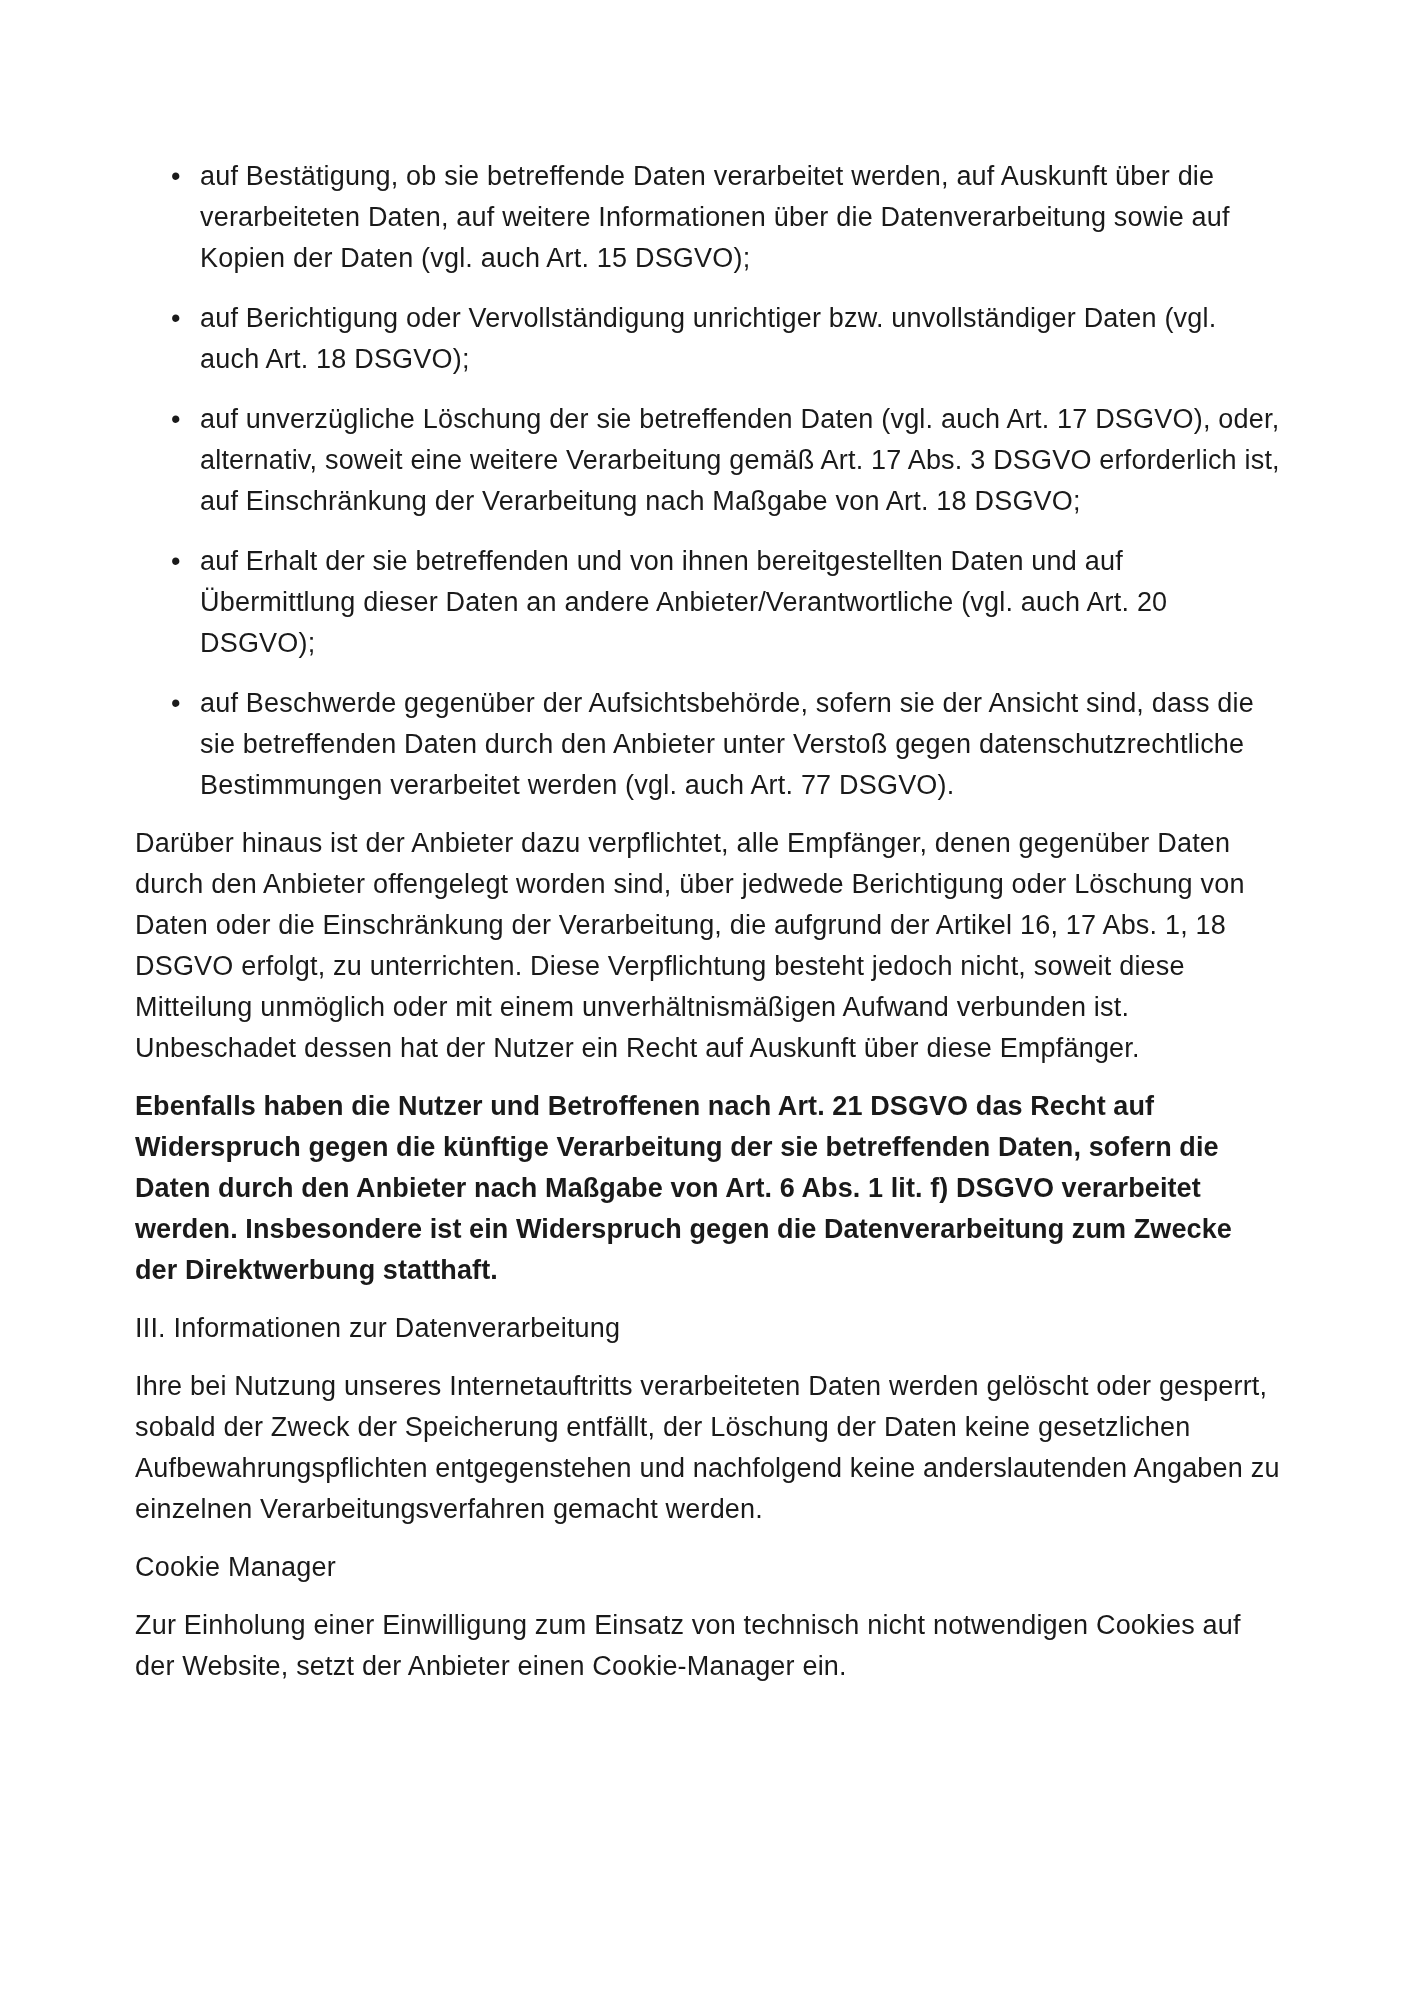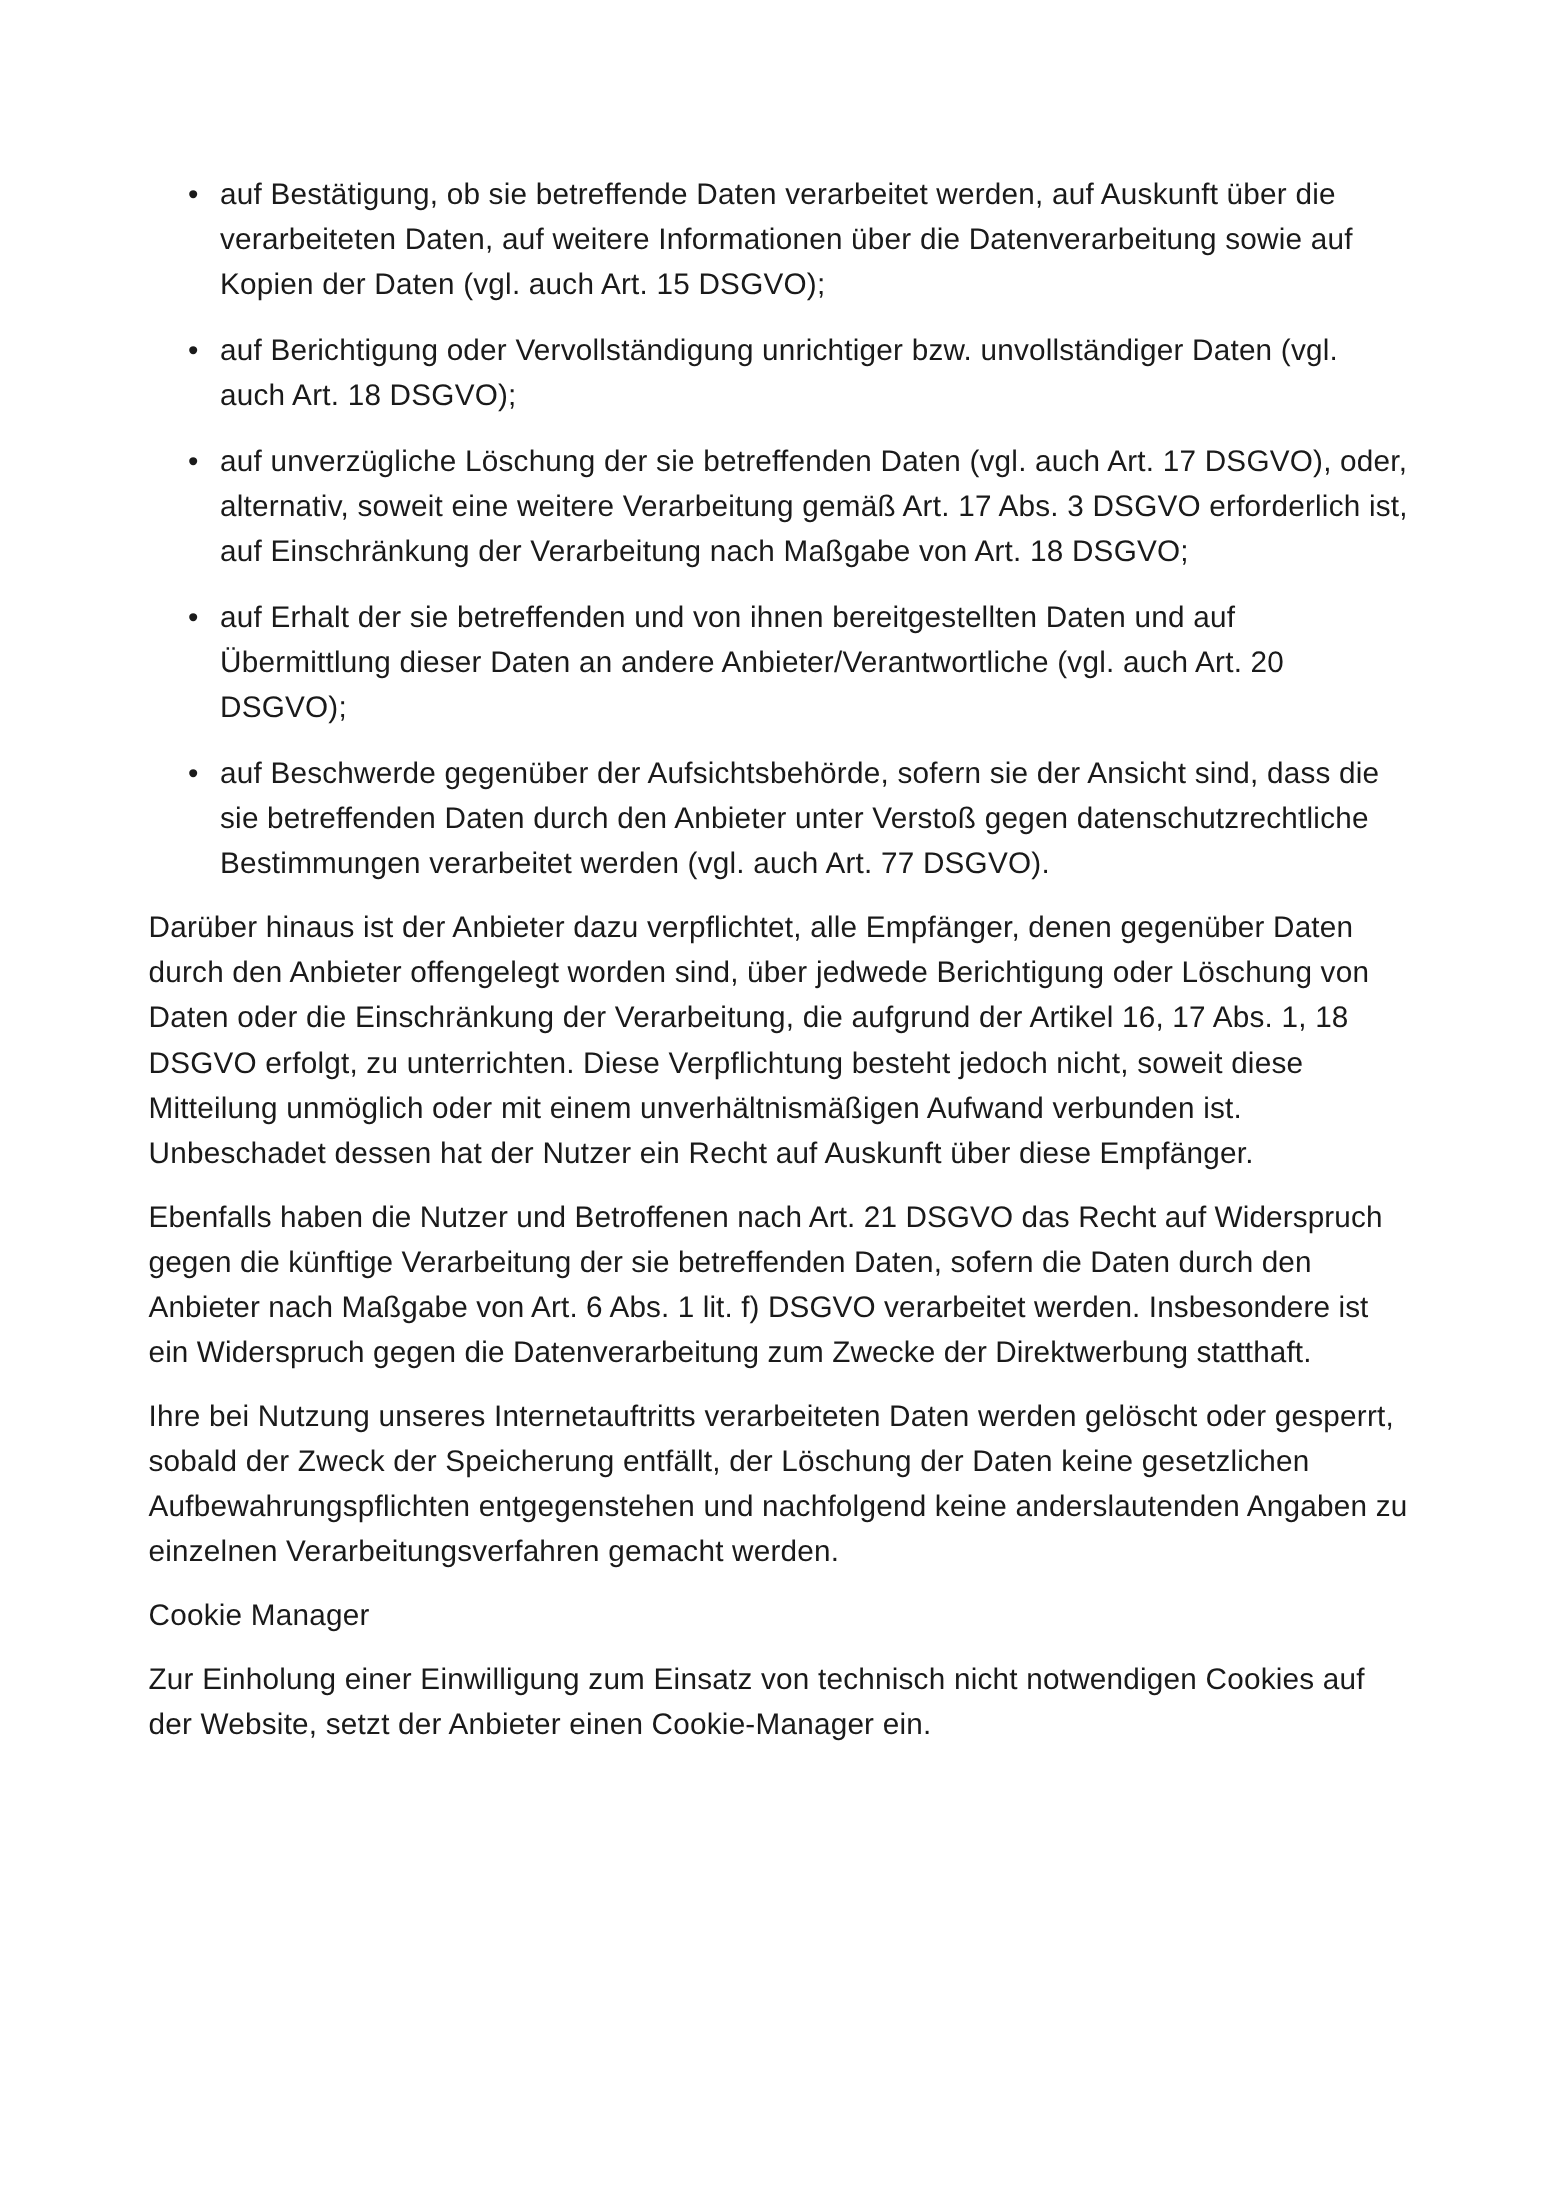--- a/index.html
+++ b/index.html
@@ -40,21 +40,21 @@
   ul.rights-list li .bullet-dot {
     position: absolute;
     left: 36px;
     top: 0;
     line-height: 41px;
   }
   p {
     margin: 0 0 17px 0;
   }
   p.bold-para {
-    font-weight: normal;
+    font-weight: bold;
     letter-spacing: 0.1px;
   }
   p:last-child {
     margin-bottom: 16px;
   }
 </style>
 </head>
 <body>
 
 <div class="page">
@@ -79,20 +79,21 @@
     <li>
       <span class="bullet-dot">•</span>
       <span>auf Beschwerde gegenüber der Aufsichtsbehörde, sofern sie der Ansicht sind, dass die sie betreffenden Daten durch den Anbieter unter Verstoß gegen datenschutzrechtliche Bestimmungen verarbeitet werden (vgl. auch Art. 77 DSGVO).</span>
     </li>
   </ul>
 
   <p>Darüber hinaus ist der Anbieter dazu verpflichtet, alle Empfänger, denen gegenüber Daten durch den Anbieter offengelegt worden sind, über jedwede Berichtigung oder Löschung von Daten oder die Einschränkung der Verarbeitung, die aufgrund der Artikel 16, 17 Abs. 1, 18 DSGVO erfolgt, zu unterrichten. Diese Verpflichtung besteht jedoch nicht, soweit diese Mitteilung unmöglich oder mit einem unverhältnismäßigen Aufwand verbunden ist. Unbeschadet dessen hat der Nutzer ein Recht auf Auskunft über diese Empfänger.</p>
 
   <p class="bold-para">Ebenfalls haben die Nutzer und Betroffenen nach Art. 21 DSGVO das Recht auf Widerspruch gegen die künftige Verarbeitung der sie betreffenden Daten, sofern die Daten durch den Anbieter nach Maßgabe von Art. 6 Abs. 1 lit. f) DSGVO verarbeitet werden. Insbesondere ist ein Widerspruch gegen die Datenverarbeitung zum Zwecke der Direktwerbung statthaft.</p>
 
+  <p>III. Informationen zur Datenverarbeitung</p>
 
   <p>Ihre bei Nutzung unseres Internetauftritts verarbeiteten Daten werden gelöscht oder gesperrt, sobald der Zweck der Speicherung entfällt, der Löschung der Daten keine gesetzlichen Aufbewahrungspflichten entgegenstehen und nachfolgend keine anderslautenden Angaben zu einzelnen Verarbeitungsverfahren gemacht werden.</p>
 
   <p>Cookie Manager</p>
 
   <p>Zur Einholung einer Einwilligung zum Einsatz von technisch nicht notwendigen Cookies auf der Website, setzt der Anbieter einen Cookie-Manager ein.</p>
 
 </div>
 
 </body></html>

